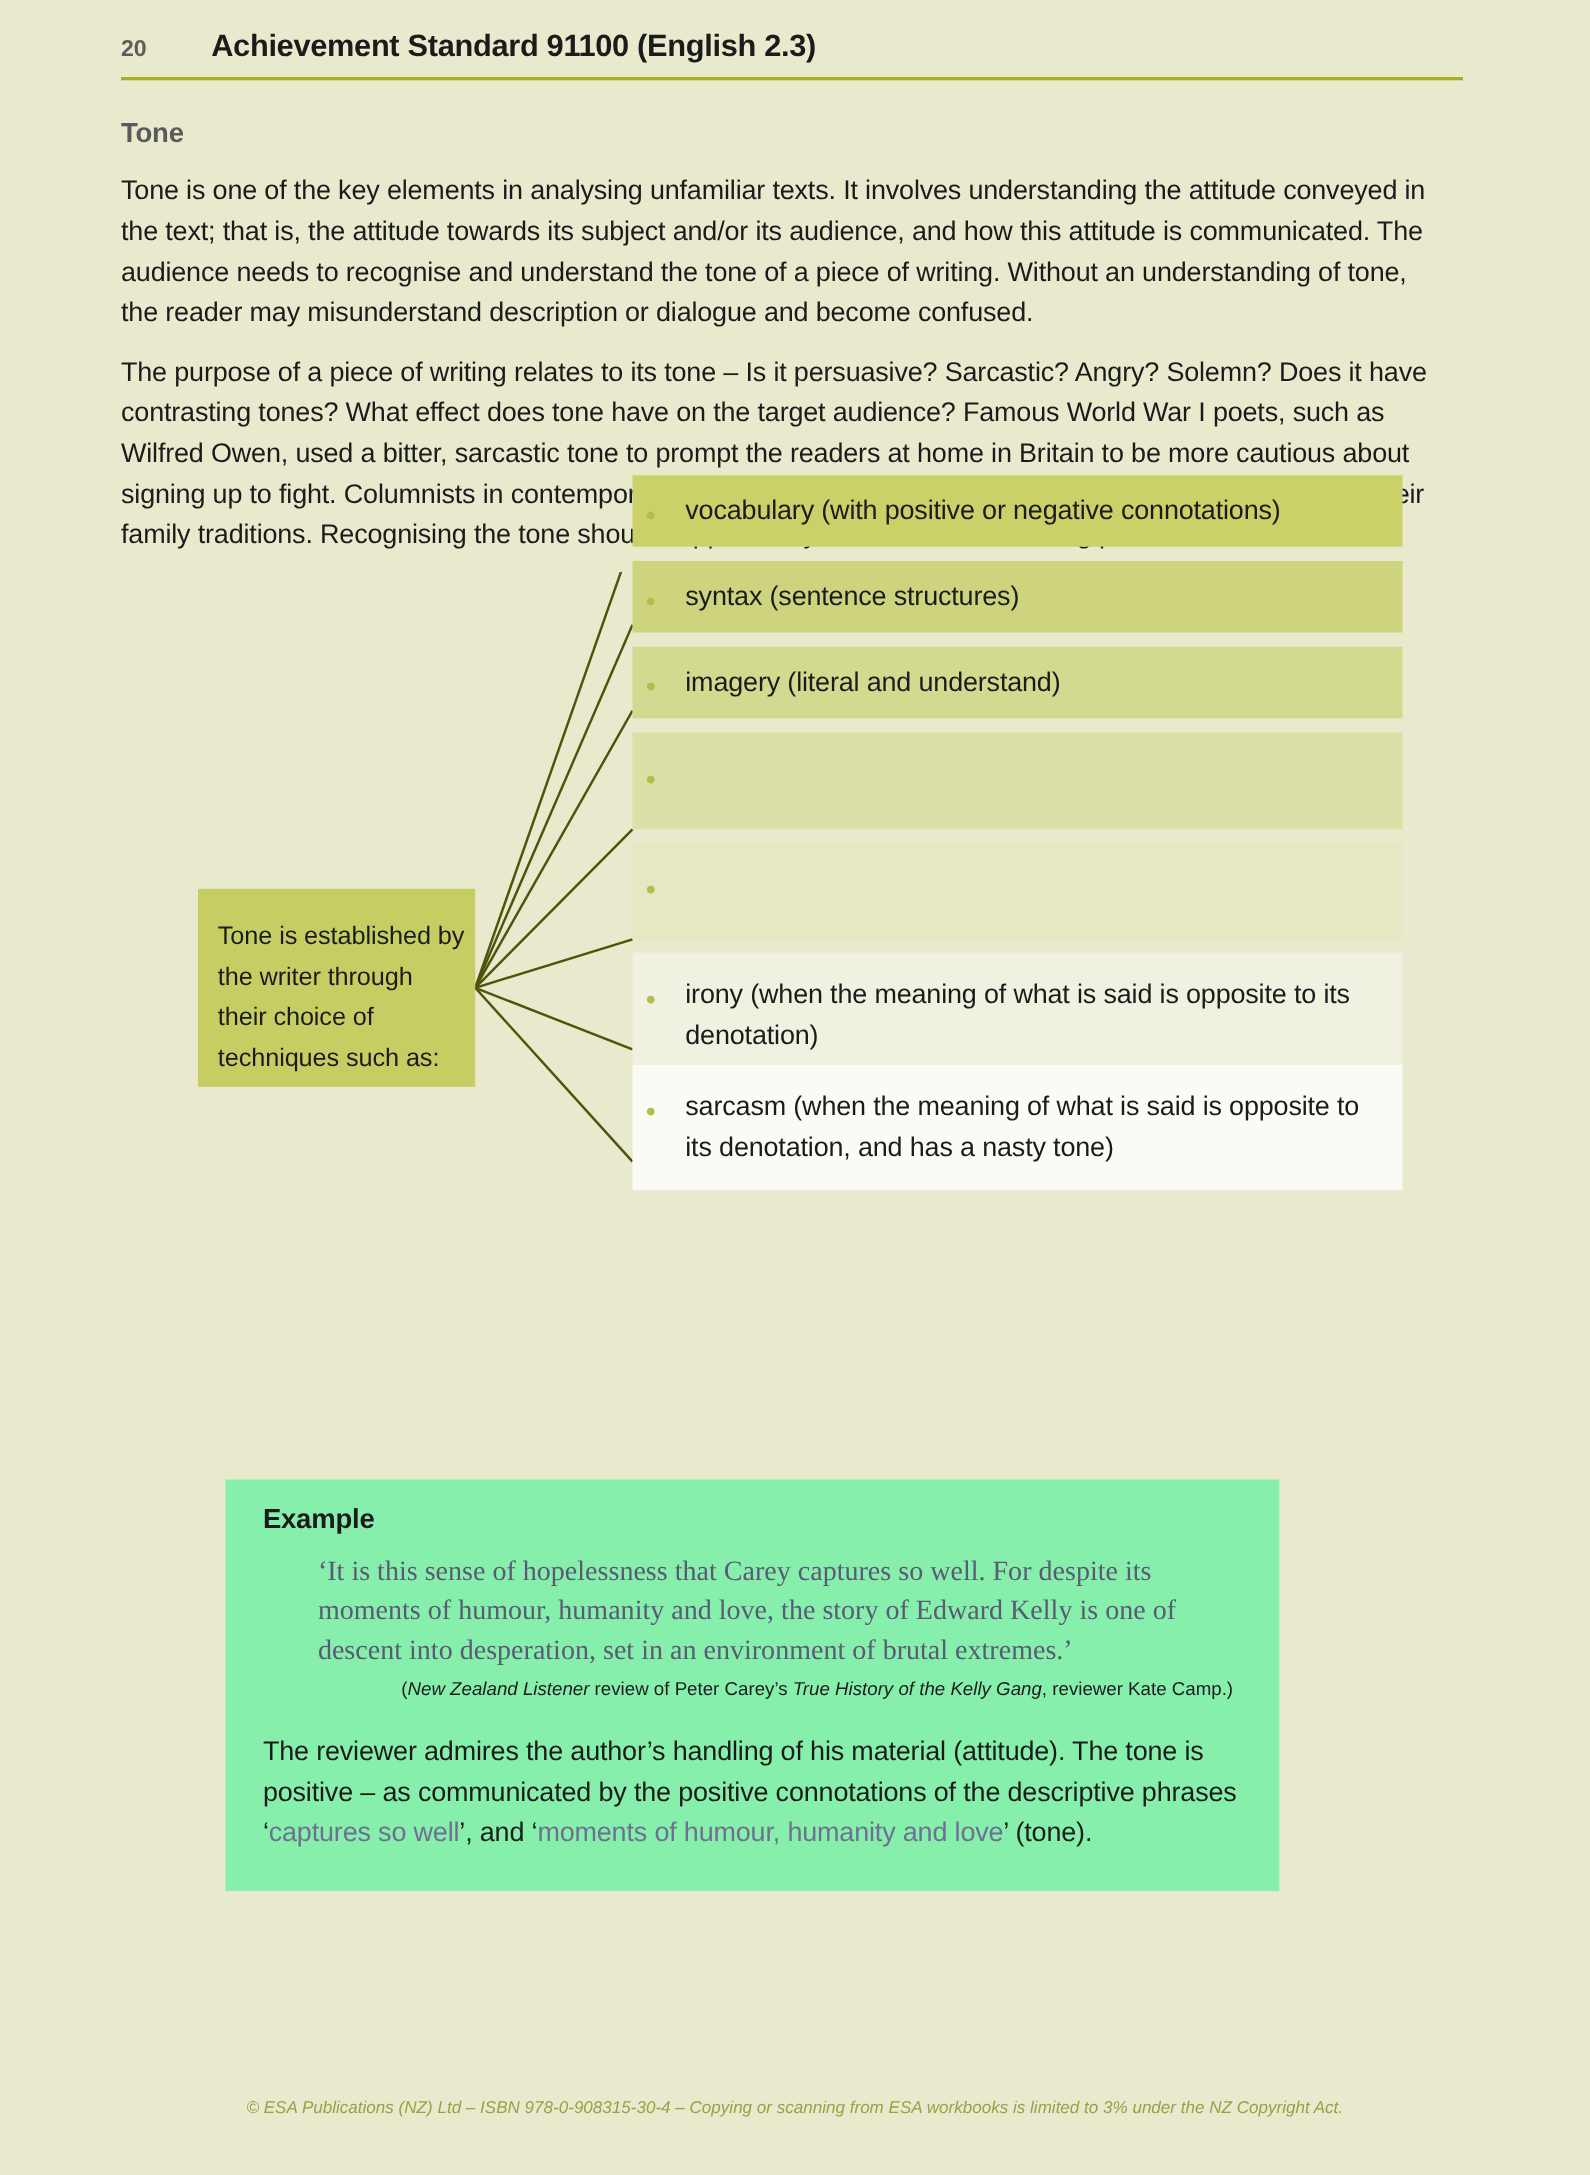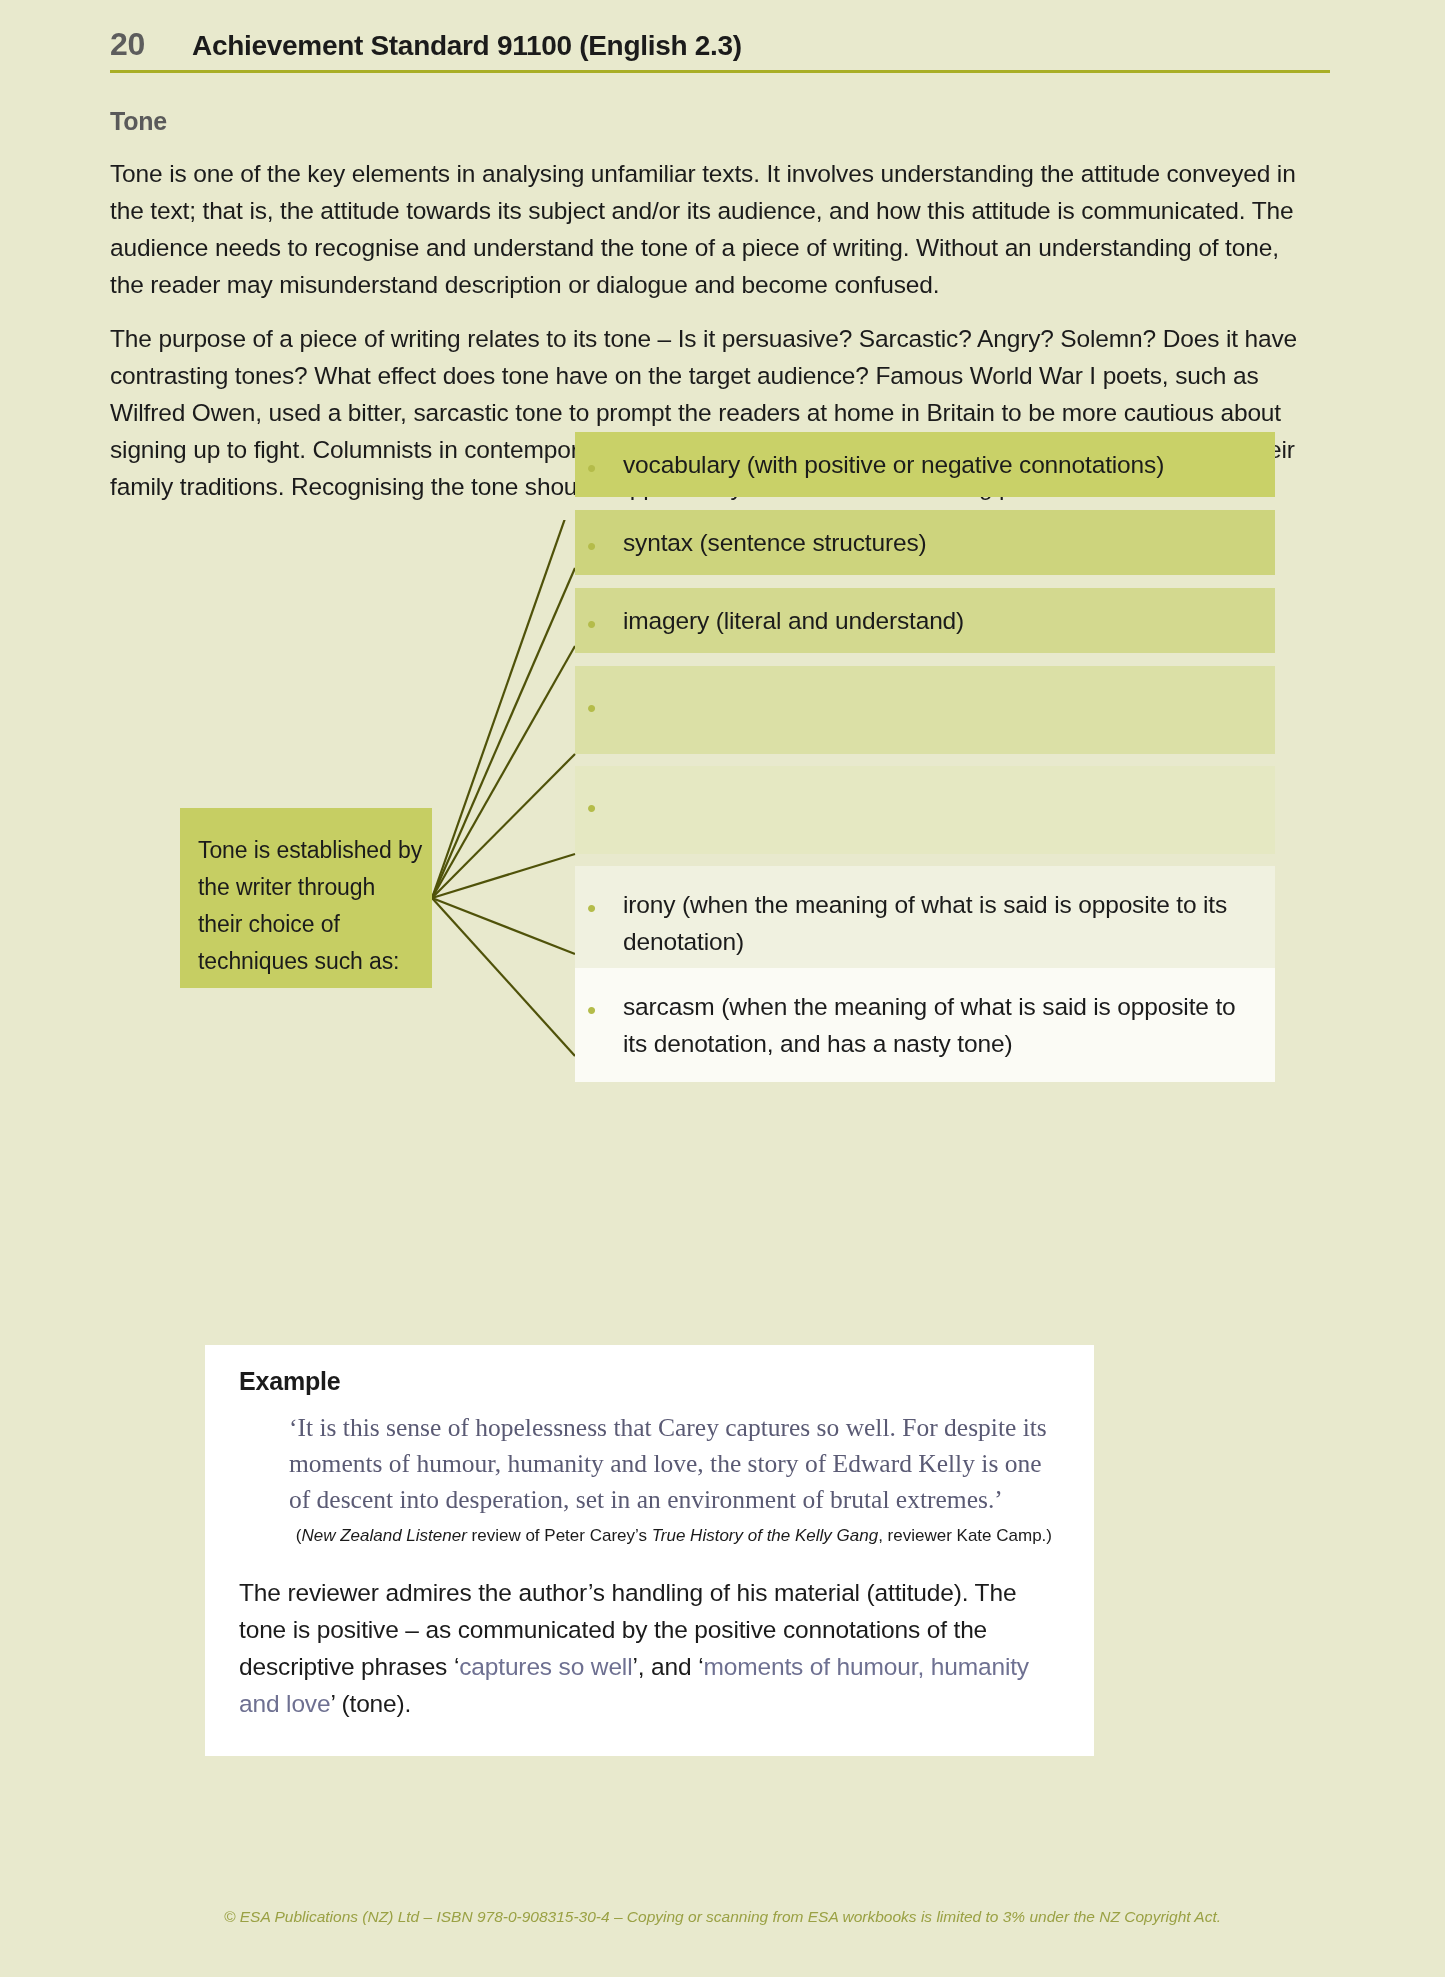--- a/index.html
+++ b/index.html
@@ -28,21 +28,21 @@
   .header {
     position: absolute;
     left: 110px;
     top: 26px;
     width: 1225px;
     display: flex;
     align-items: baseline;
     gap: 0;
   }
   .page-number {
-    font-size: 32px;
+    font-size: 21px;
     font-weight: bold;
     color: #5d5d5d;
     letter-spacing: -0.2px;
     width: 82px;
     flex: 0 0 82px;
   }
   .header-title {
     font-size: 28px;
     font-weight: bold;
     color: #1b1b1b;
@@ -139,22 +139,22 @@
     color: #1b1b1b;
     letter-spacing: -0.15px;
     padding-right: 20px;
   }
 
   
   .example-panel {
     position: absolute;
     left: 205px;
     top: 1345px;
-    width: 889px;
-    background: #ffffff;
+    width: 958px;
+    background: #86efac;
     box-sizing: border-box;
     padding: 22px 34px 34px 34px;
   }
   .example-title {
     font-size: 25px;
     font-weight: bold;
     color: #1b1b1b;
     margin: 0 0 14px 0;
     letter-spacing: -0.2px;
   }

